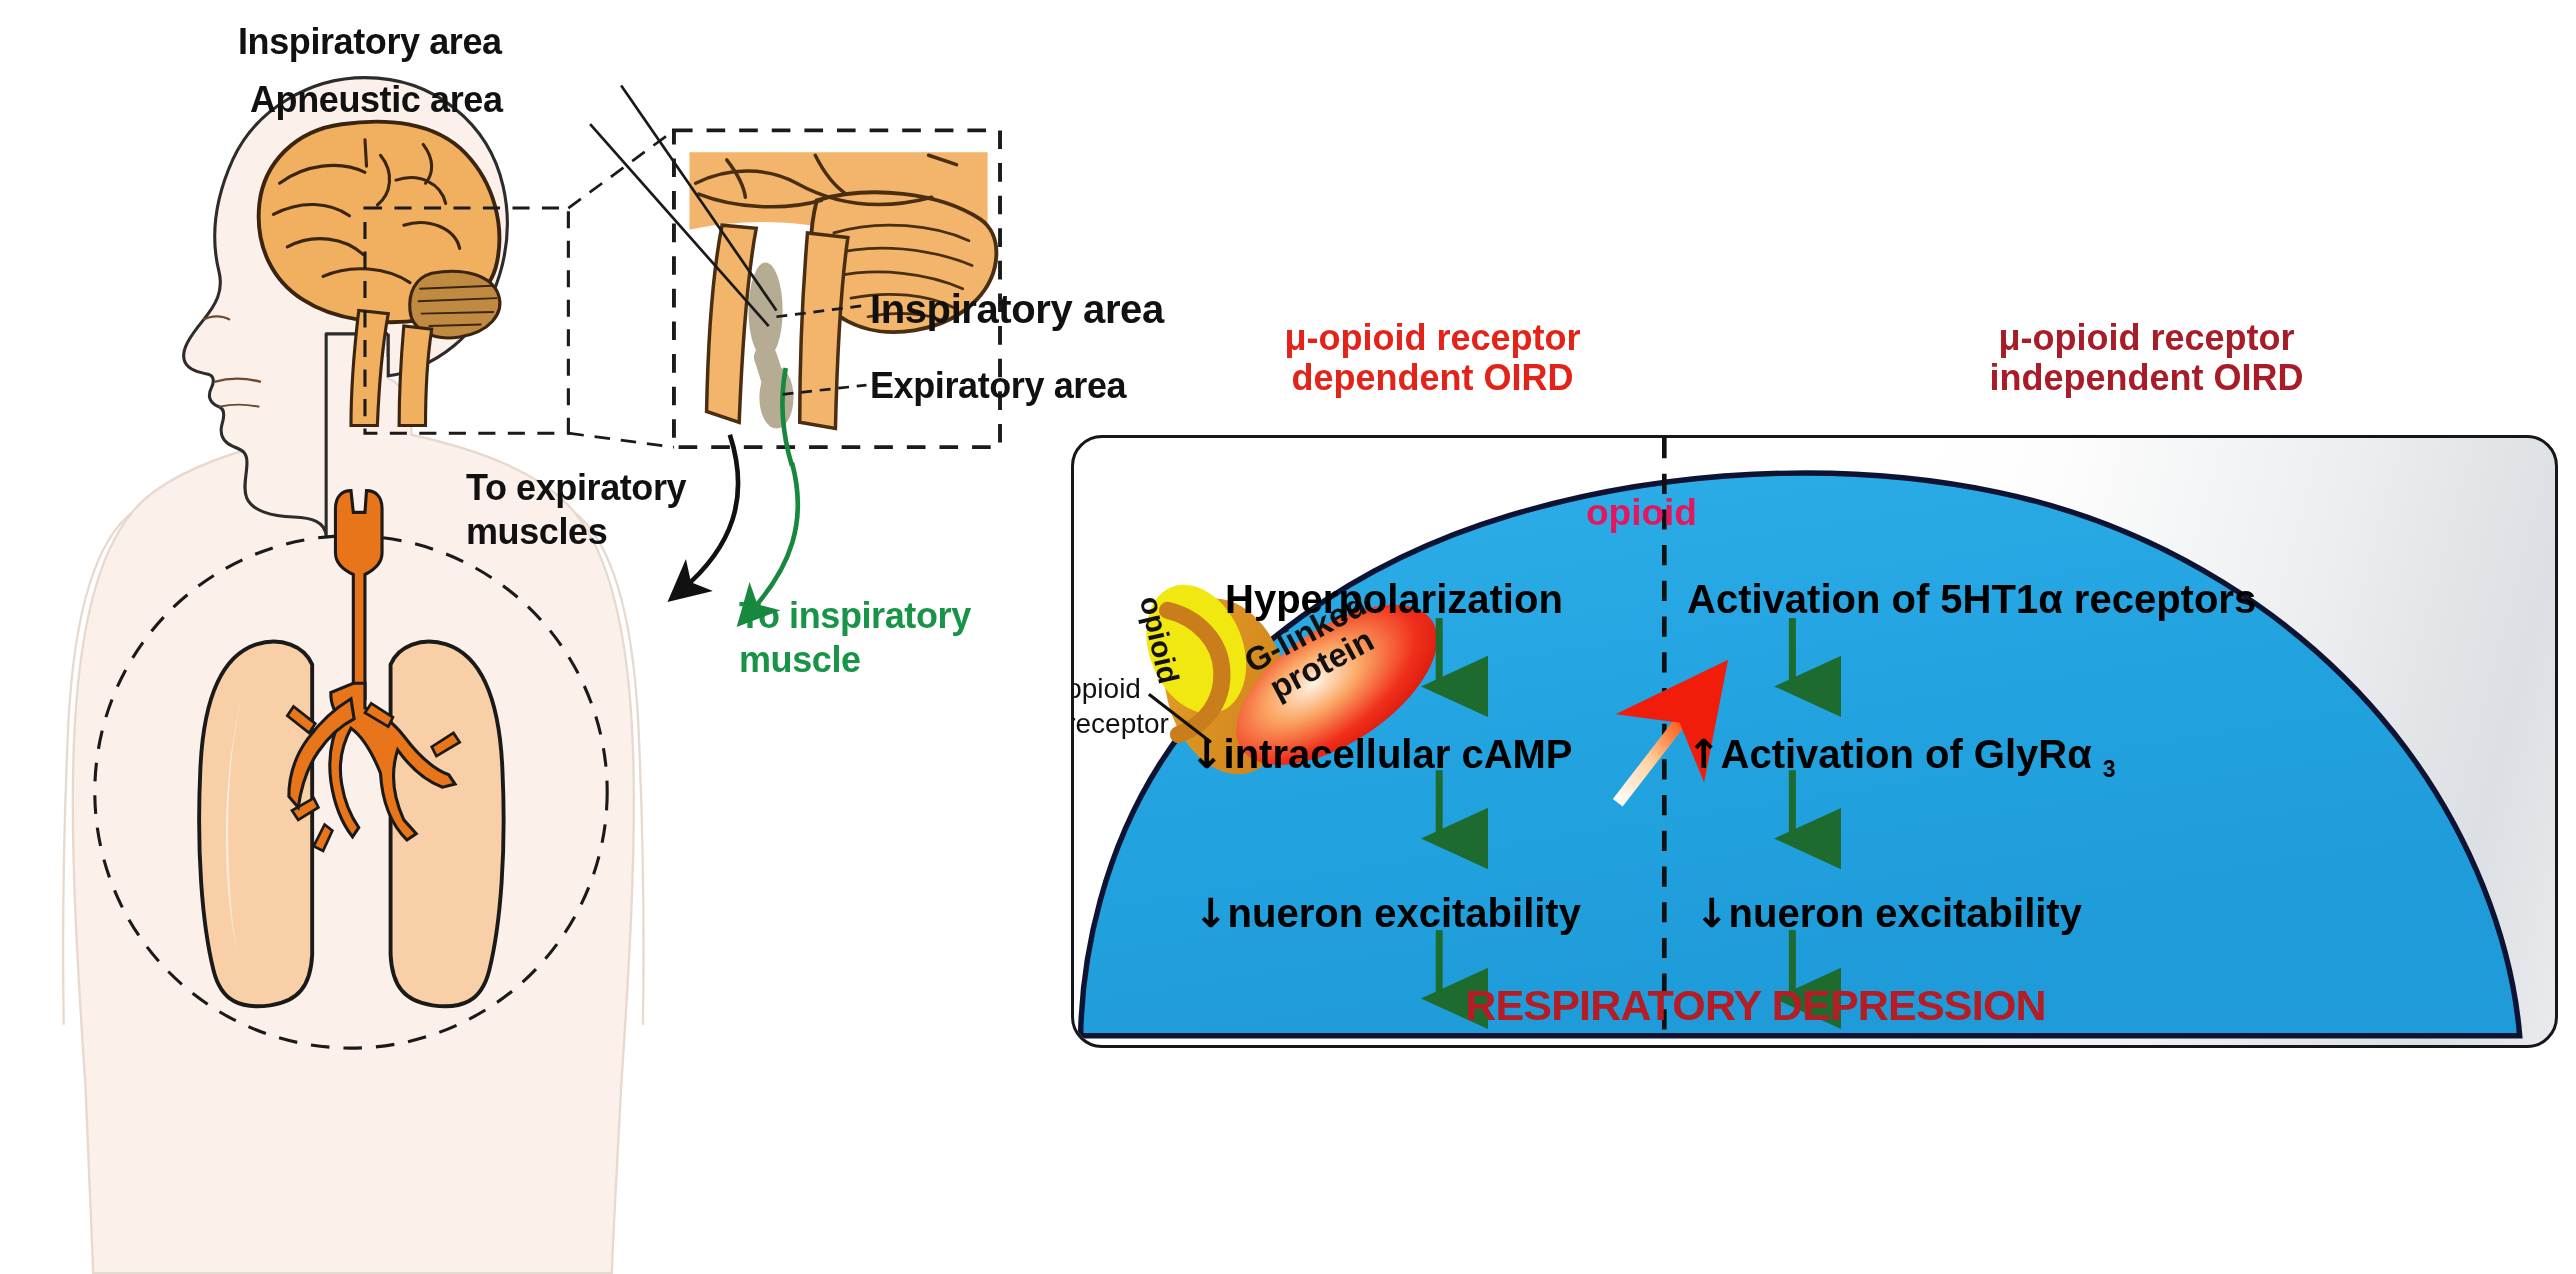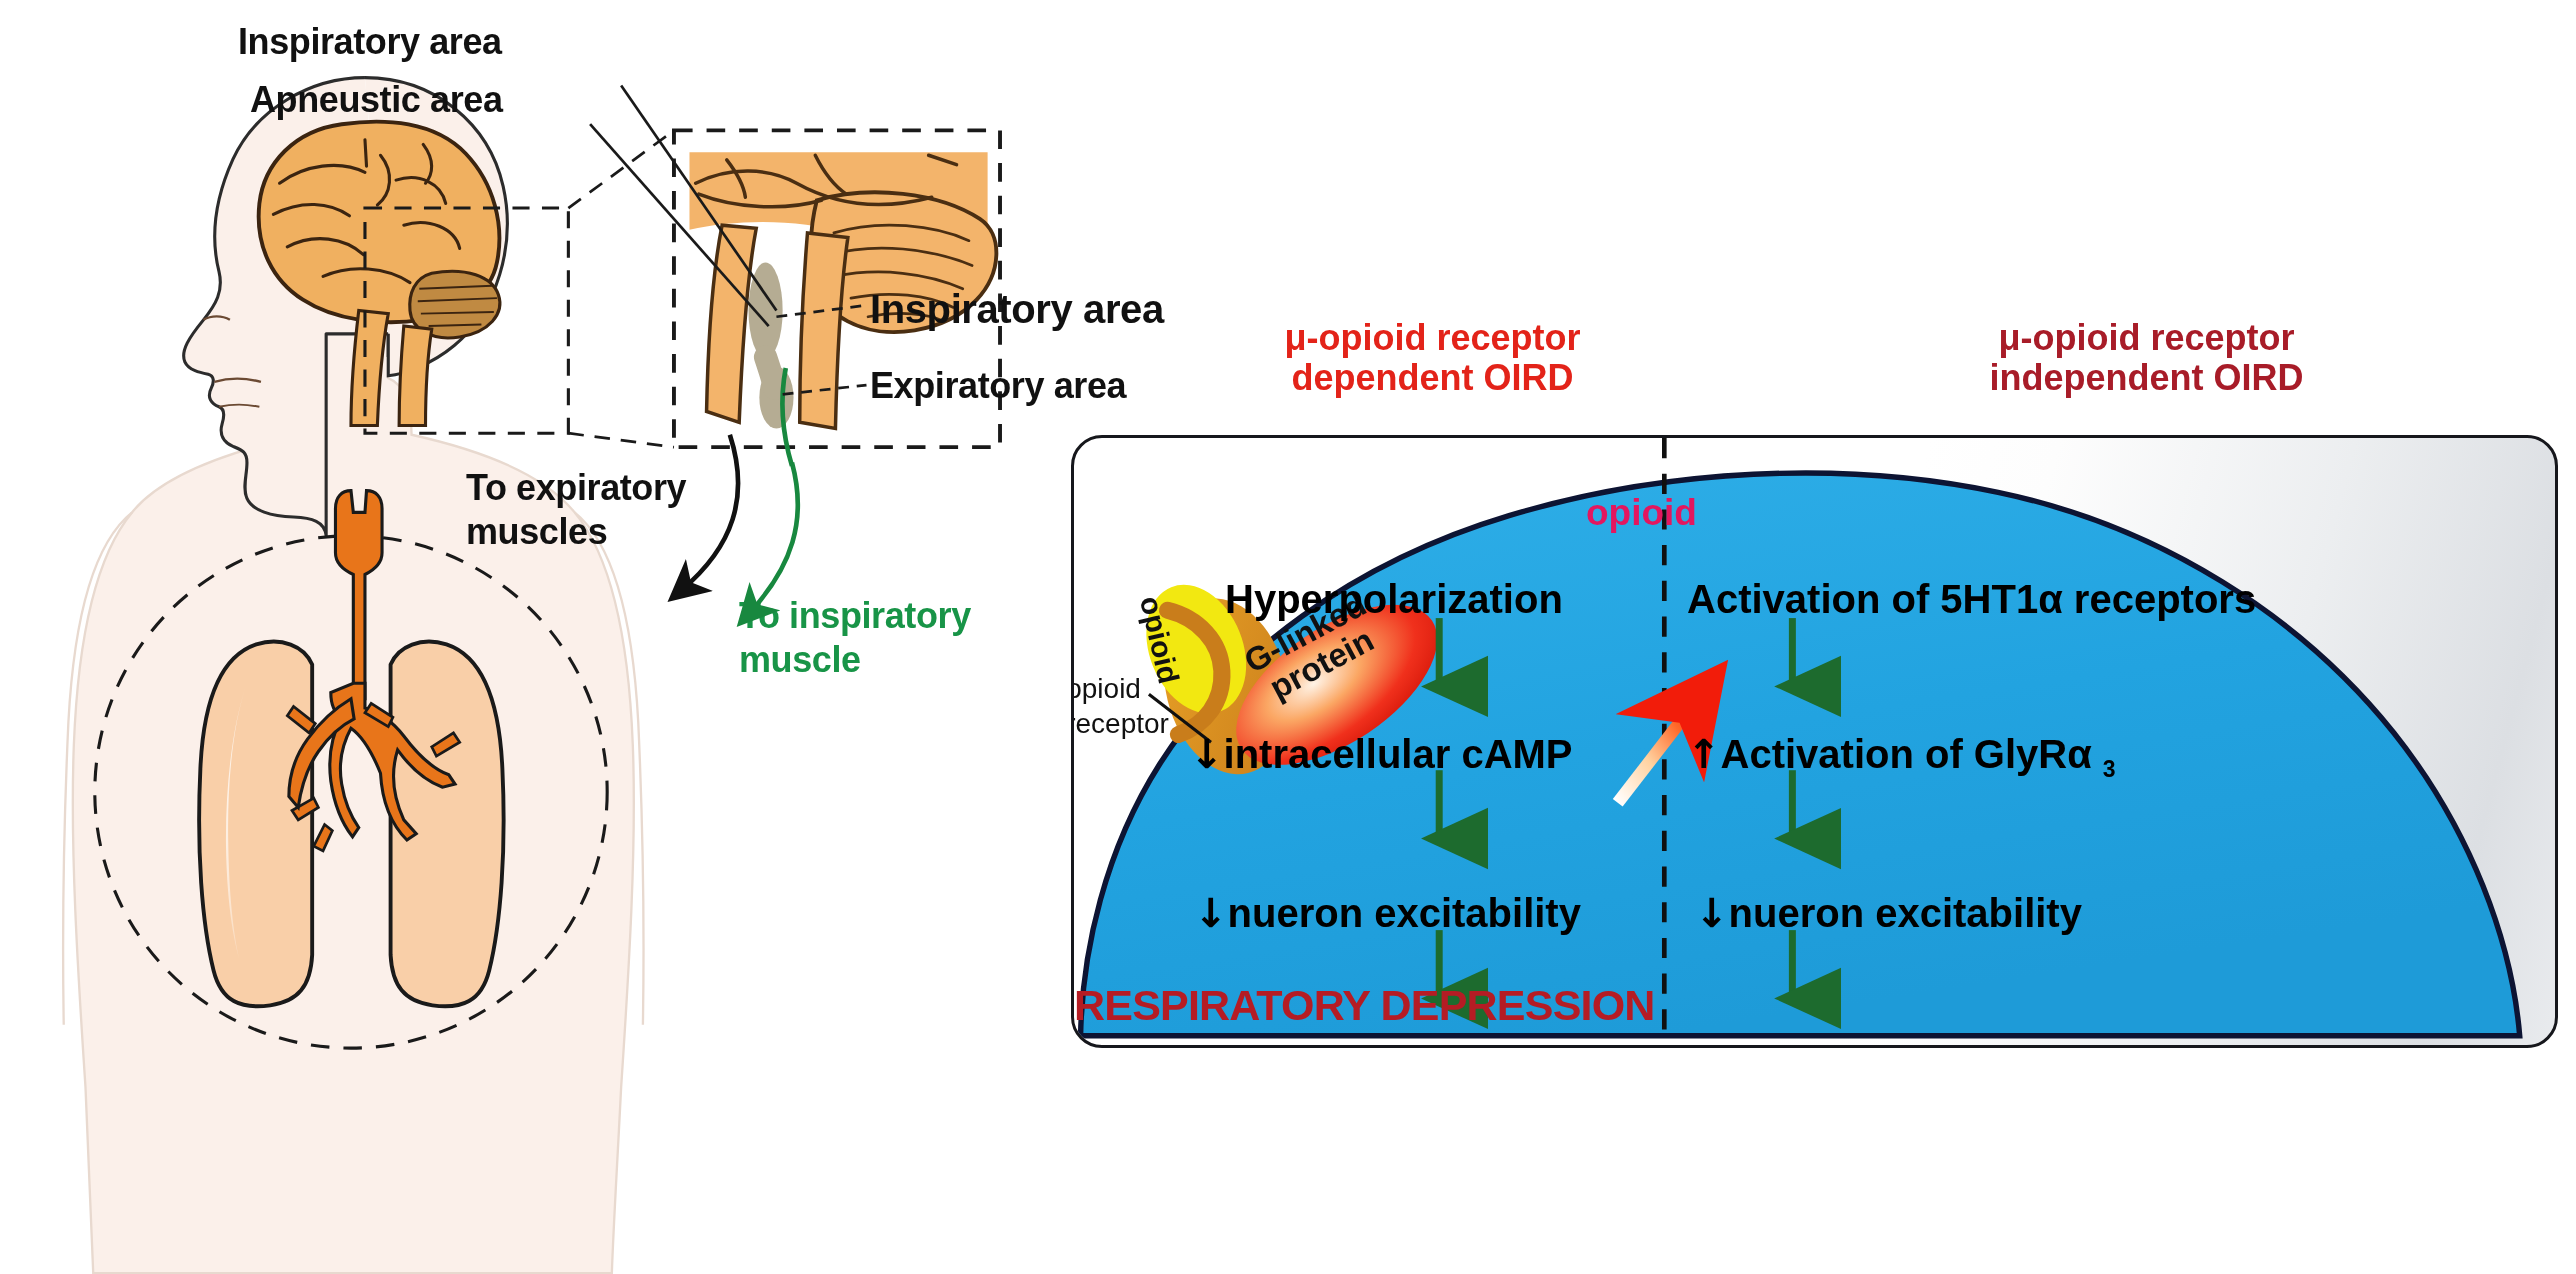--- a/index.html
+++ b/index.html
@@ -348,17 +348,17 @@
     </div>
 
     <div class="abs cell-text" style="left:613px;top:293px;font-size:40px;">
       <span class="arrowch">↑</span><span>Activation of GlyRα</span><span class="sub3" style="margin-left:11px;">3</span>
     </div>
 
     <div class="abs cell-text" style="left:621px;top:452px;font-size:40px;">
       <span class="arrowch">↓</span><span>nueron excitability</span>
     </div>
 
-    <div class="abs" style="left:0;top:543px;width:1363px;
+    <div class="abs" style="left:0;top:543px;width:1363px;text-align:center;
          font-size:43px;font-weight:bold;color:#B51C24;letter-spacing:-0.8px;">RESPIRATORY DEPRESSION</div>
   </div>
 </div>
 
 
 </body></html>

